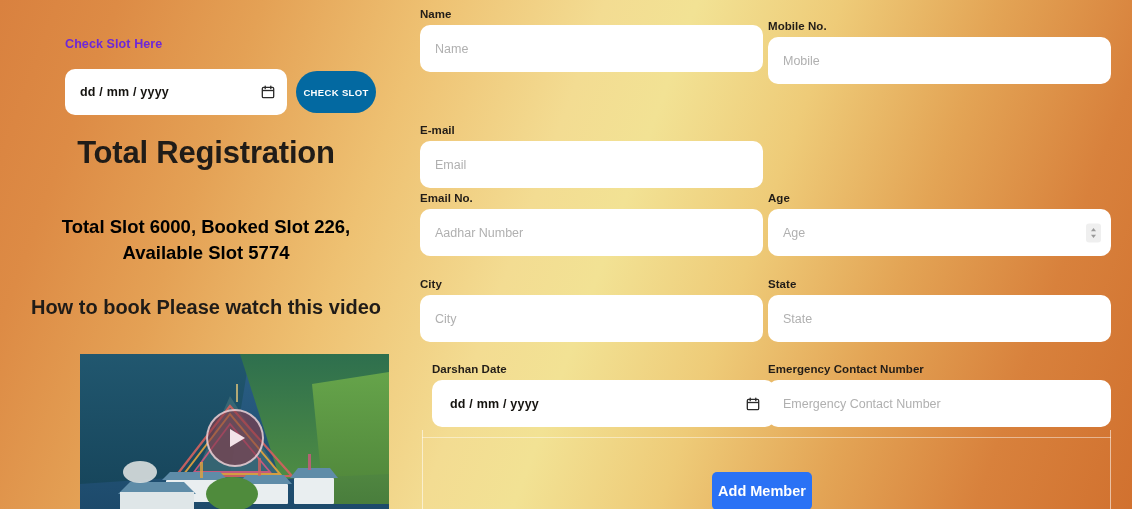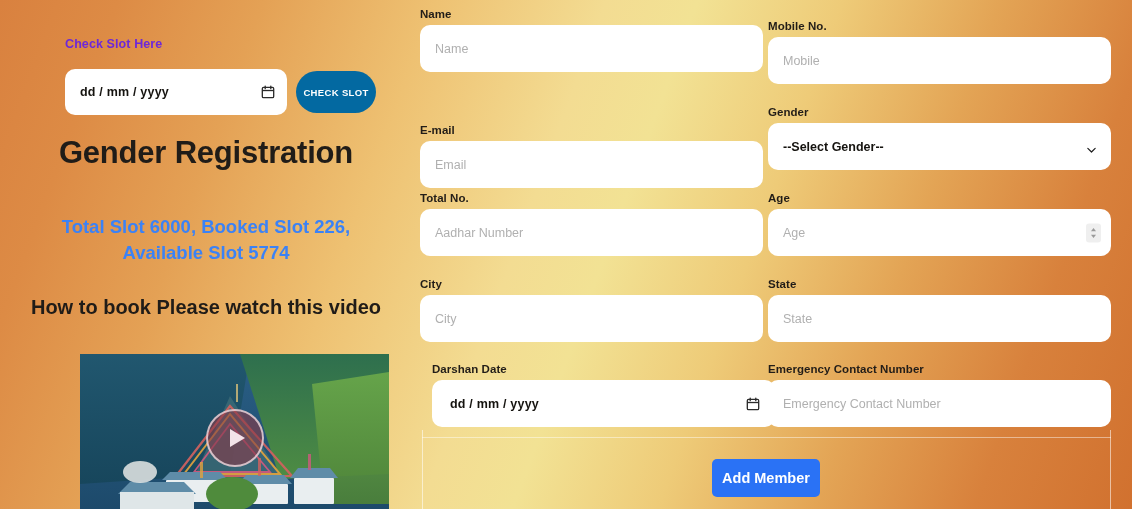--- a/index.html
+++ b/index.html
@@ -126,21 +126,21 @@
     color: #201c18;
     letter-spacing: -0.2px;
   }
   .slot-info {
     position: absolute;
     left: 26px; top: 214px;
     width: 360px;
     text-align: center;
     font-size: 18.5px;
     font-weight: 700;
-    color: #3b82f6;
+    color: #000000;
     line-height: 1.42;
   }
   .video-note {
     position: absolute;
     left: 20px; top: 296px;
     width: 372px;
     text-align: center;
     font-size: 20px;
     font-weight: 700;
     color: #201c18;
@@ -255,22 +255,22 @@
     background: #efefef;
     border-radius: 3px;
     display: flex;
     align-items: center;
     justify-content: center;
     cursor: pointer;
   }
 
   .add-member-btn {
     position: absolute;
-    left: 292px; top: 459px;
-    width: 108px;
+    left: 292px; top: 472px;
+    width: 100px;
     height: 38px;
     background: #2a72f5;
     border: none;
     border-radius: 5px;
     color: #ffffff;
     font-size: 14.5px;
     font-weight: 700;
     cursor: pointer;
     font-family: "Liberation Sans", sans-serif;
   }
@@ -292,21 +292,21 @@
             <rect x="1.5" y="2.8" width="13" height="11.7" rx="1.4" stroke="#2b2b2b" stroke-width="1.5"></rect>
             <line x1="1.5" y1="6.3" x2="14.5" y2="6.3" stroke="#2b2b2b" stroke-width="1.5"></line>
             <line x1="4.8" y1="1.2" x2="4.8" y2="4.2" stroke="#2b2b2b" stroke-width="1.5" stroke-linecap="round"></line>
             <line x1="11.2" y1="1.2" x2="11.2" y2="4.2" stroke="#2b2b2b" stroke-width="1.5" stroke-linecap="round"></line>
           </svg>
         </span>
       </div>
       <button class="check-slot-btn">CHECK SLOT</button>
     </div>
 
-    <h1 class="main-title">Gender Registration</h1>
+    <h1 class="main-title">Total Registration</h1>
 
     <div class="slot-info">Total Slot 6000, Booked Slot 226, Available Slot 5774</div>
 
     <div class="video-note">How to book Please watch this video</div>
 
     <div class="video-thumb">
       <svg class="scene" viewBox="0 0 309 155" preserveAspectRatio="none">
         <defs>
           <linearGradient id="skyG" x1="0" y1="0" x2="0" y2="1">
             <stop offset="0%" stop-color="#2a5f86"></stop>
@@ -376,36 +376,23 @@
     <div class="field" style="left:348px; top:20px; width:343px;">
       <label class="field-label">Mobile No.</label>
       <input class="field-input" type="text" placeholder="Mobile" style="">
     </div>
 
     <div class="field" style="left:0px; top:124px; width:343px;">
       <label class="field-label">E-mail</label>
       <input class="field-input" type="text" placeholder="Email" style="">
     </div>
 
-    <div class="field" style="left:348px; top:106px; width:343px;">
-      <label class="field-label">Gender</label>
-      <div class="select-wrap">
-        <select class="field-input">
-          <option>--Select Gender--</option>
-        </select>
-        <span class="chev">
-          <svg width="11" height="11" viewBox="0 0 12 12" fill="none">
-            <path d="M2 4.3 L6 8.2 L10 4.3" stroke="#1d1d1d" stroke-width="1.3" stroke-linecap="round" stroke-linejoin="round"></path>
-          </svg>
-        </span>
-      </div>
-    </div>
 
     <div class="field" style="left:0px; top:192px; width:343px;">
-      <label class="field-label">Total No.</label>
+      <label class="field-label">Email No.</label>
       <input class="field-input" type="text" placeholder="Aadhar Number" style="">
     </div>
 
     <div class="field" style="left:348px; top:192px; width:343px;">
       <label class="field-label">Age</label>
       <div style="position:relative;">
         <input class="field-input" type="text" placeholder="Age" style="">
         <span class="spinner">
           <svg width="9" height="13" viewBox="0 0 9 14" fill="none">
             <path d="M4.5 1.5 L7.2 5 L1.8 5 Z" fill="#9a9a9a"></path>

